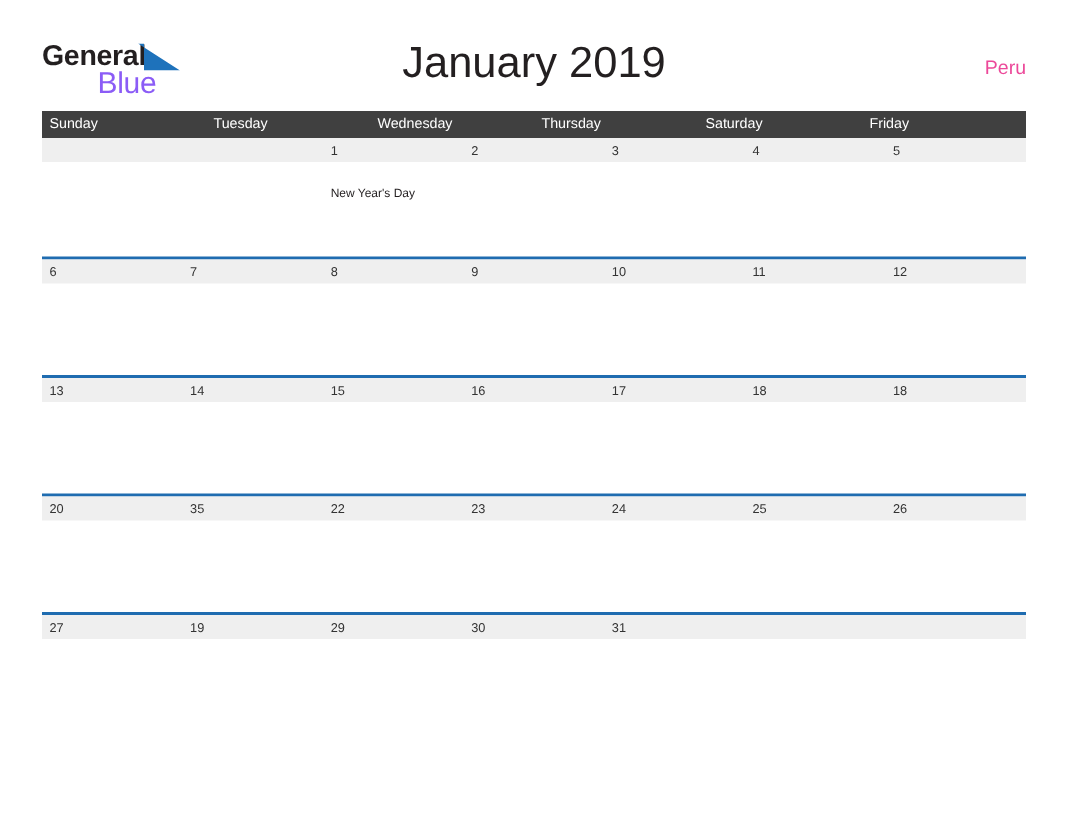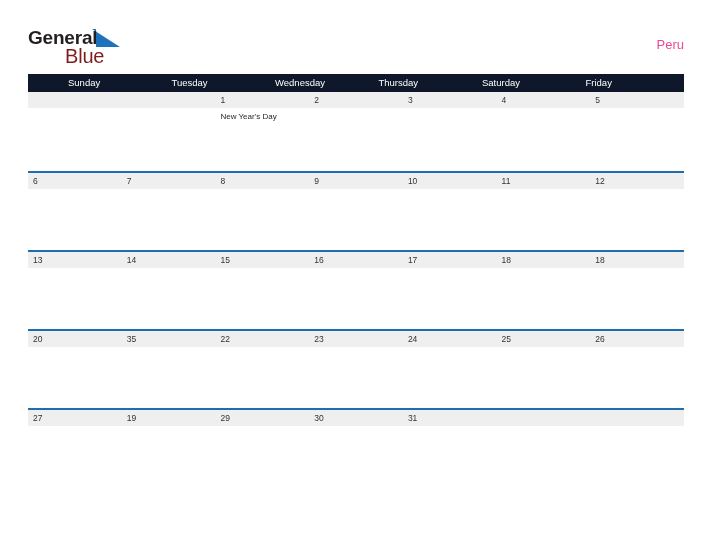--- a/index.html
+++ b/index.html
@@ -52,21 +52,21 @@
     top: 1px;
     width: 28px;
     height: 18px;
   }
   .logo-blue {
     position: absolute;
     left: 37px;
     top: 18px;
     font-size: 20px;
     letter-spacing: -0.2px;
-    color: #7f1d1d;
+    color: #8b5cf6;
     line-height: 20px;
     font-family: "Liberation Sans", sans-serif;
   }
 
   .title {
     position: absolute;
     left: 0;
     right: 0;
     top: 4px;
     text-align: center;
@@ -87,23 +87,22 @@
   }
 
   
   .calendar {
     margin: 0 28px;
     width: 656px;
   }
 
   .weekday-row {
     display: flex;
-    background: #0f172a;
+    background: #404040;
     height: 18px;
-    padding-left: 35px;
   }
   .weekday-cell {
     flex: 1 1 0;
     color: #ffffff;
     font-size: 9.5px;
     line-height: 18px;
     padding-left: 5px;
     box-sizing: border-box;
     white-space: nowrap;
     overflow: hidden;
@@ -134,21 +133,21 @@
     box-sizing: border-box;
   }
 
   .events-band {
     display: flex;
     height: 61px;
   }
   .event-cell {
     flex: 1 1 0;
     padding-left: 5px;
-    padding-top: 3px;
+    padding-top: 15px;
     box-sizing: border-box;
   }
   .event-text {
     font-size: 8px;
     line-height: 11px;
     color: #231f20;
     font-family: "Liberation Sans", sans-serif;
     display: block;
   }
   .event-text:empty {
@@ -165,20 +164,21 @@
     <div class="logo">
       <span class="logo-general">General</span>
       <span class="logo-tri-shape">
         <svg width="28" height="18" viewBox="0 0 28 18" xmlns="http://www.w3.org/2000/svg">
           <polygon points="0,0 4,0 4,18 28,18" fill="#1e72bb"></polygon>
         </svg>
       </span>
       <span class="logo-blue">Blue</span>
     </div>
 
+    <div class="title">January 2019</div>
 
     <div class="country">Peru</div>
 
   </div>
 
   <div class="calendar">
 
     <div class="weekday-row">
       <div class="weekday-cell">Sunday</div>
       <div class="weekday-cell">Tuesday</div>

